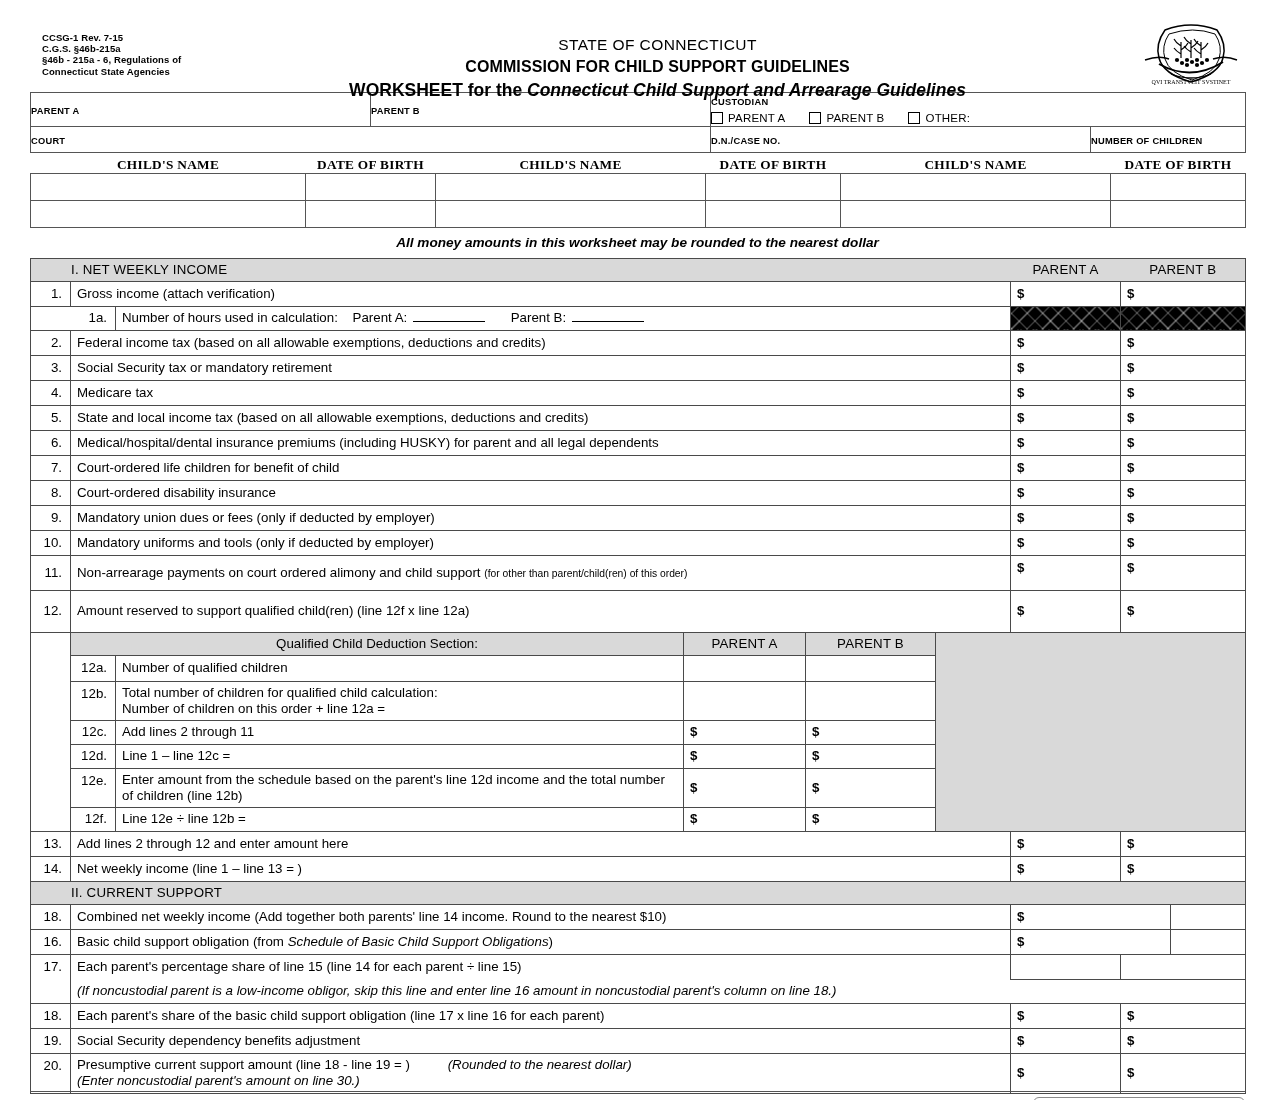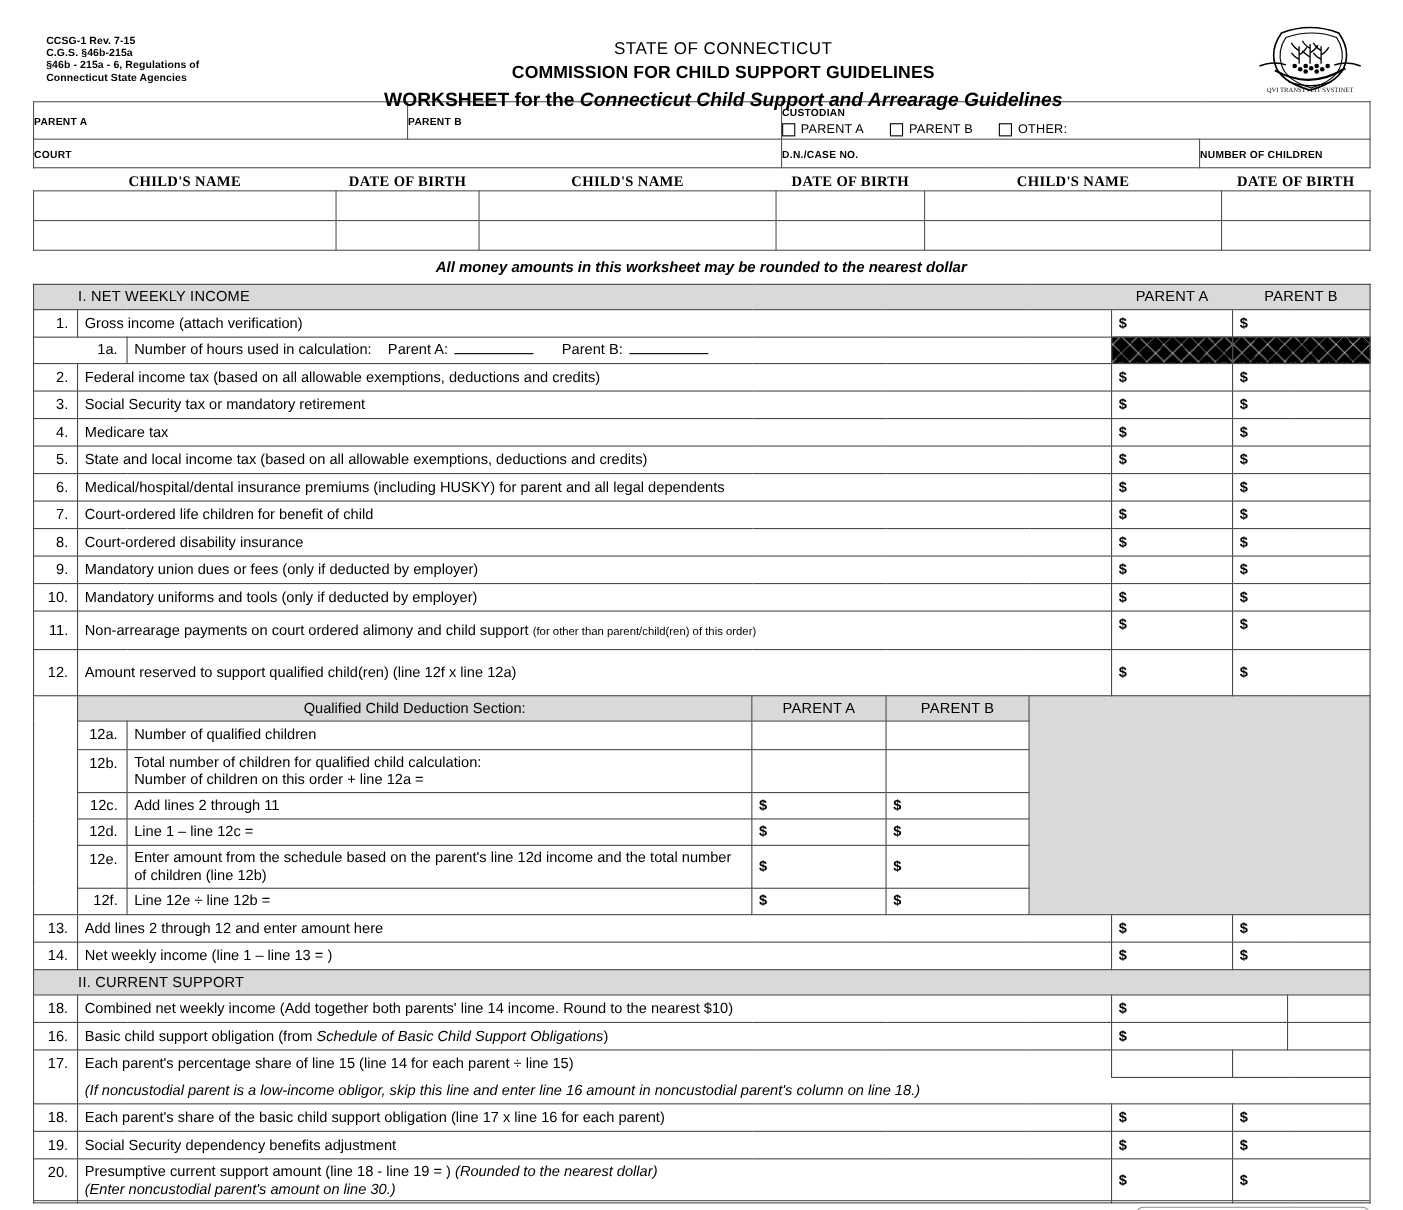--- a/index.html
+++ b/index.html
@@ -490,21 +490,21 @@
         <td colspan="5" class="itemtxt" style="height:25px">Social Security dependency benefits adjustment</td>
         <td class="dollar">$</td>
         <td colspan="2" class="dollar">$</td>
       </tr>
 
       <tr>
         <td class="num" style="vertical-align:top;padding-top:4px">20.</td>
         <td colspan="5" class="itemtxt" style="height:40px">
           <div>
             <span>Presumptive current support amount (line 18 - line 19 = )</span>
-            <span class="ital" style="">(Rounded  to the nearest dollar)</span>
+            <span class="ital" style="margin-left:34px">(Rounded  to the nearest dollar)</span>
           </div>
           <div class="ital">(Enter noncustodial parent's amount on line 30.)</div>
         </td>
         <td class="dollar">$</td>
         <td colspan="2" class="dollar">$</td>
       </tr>
 
     </tbody>
   </table>
 

